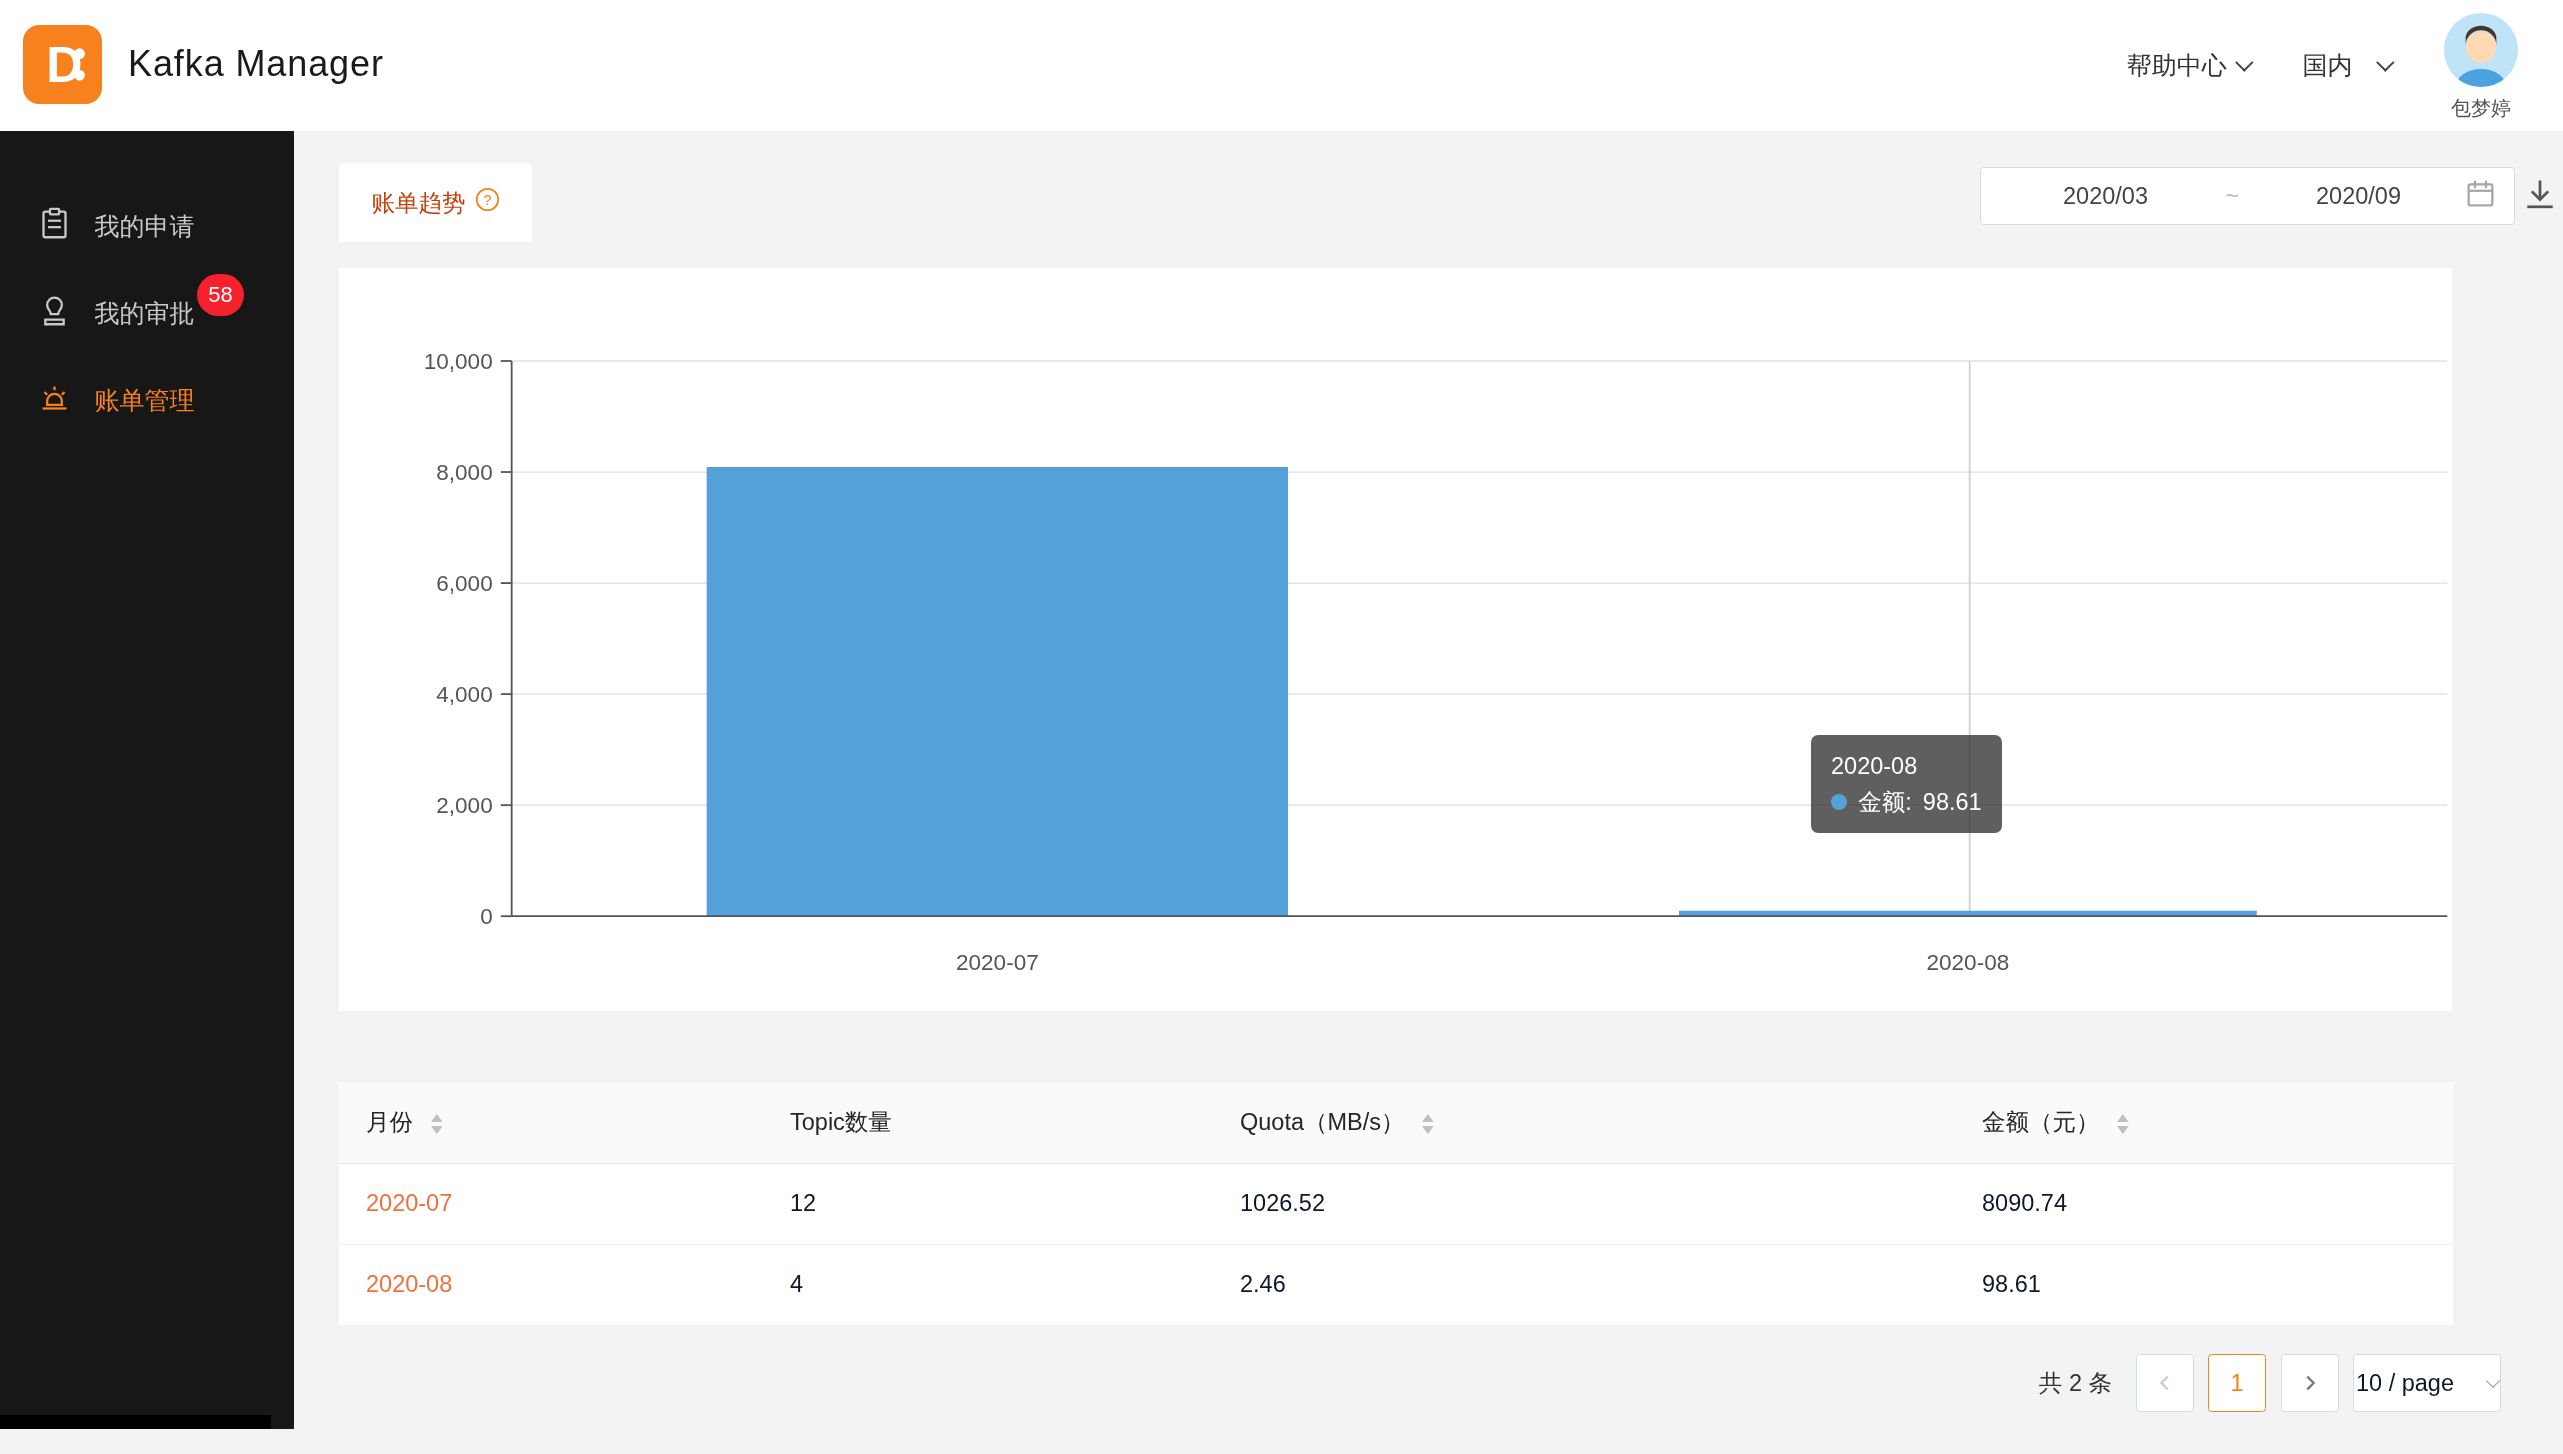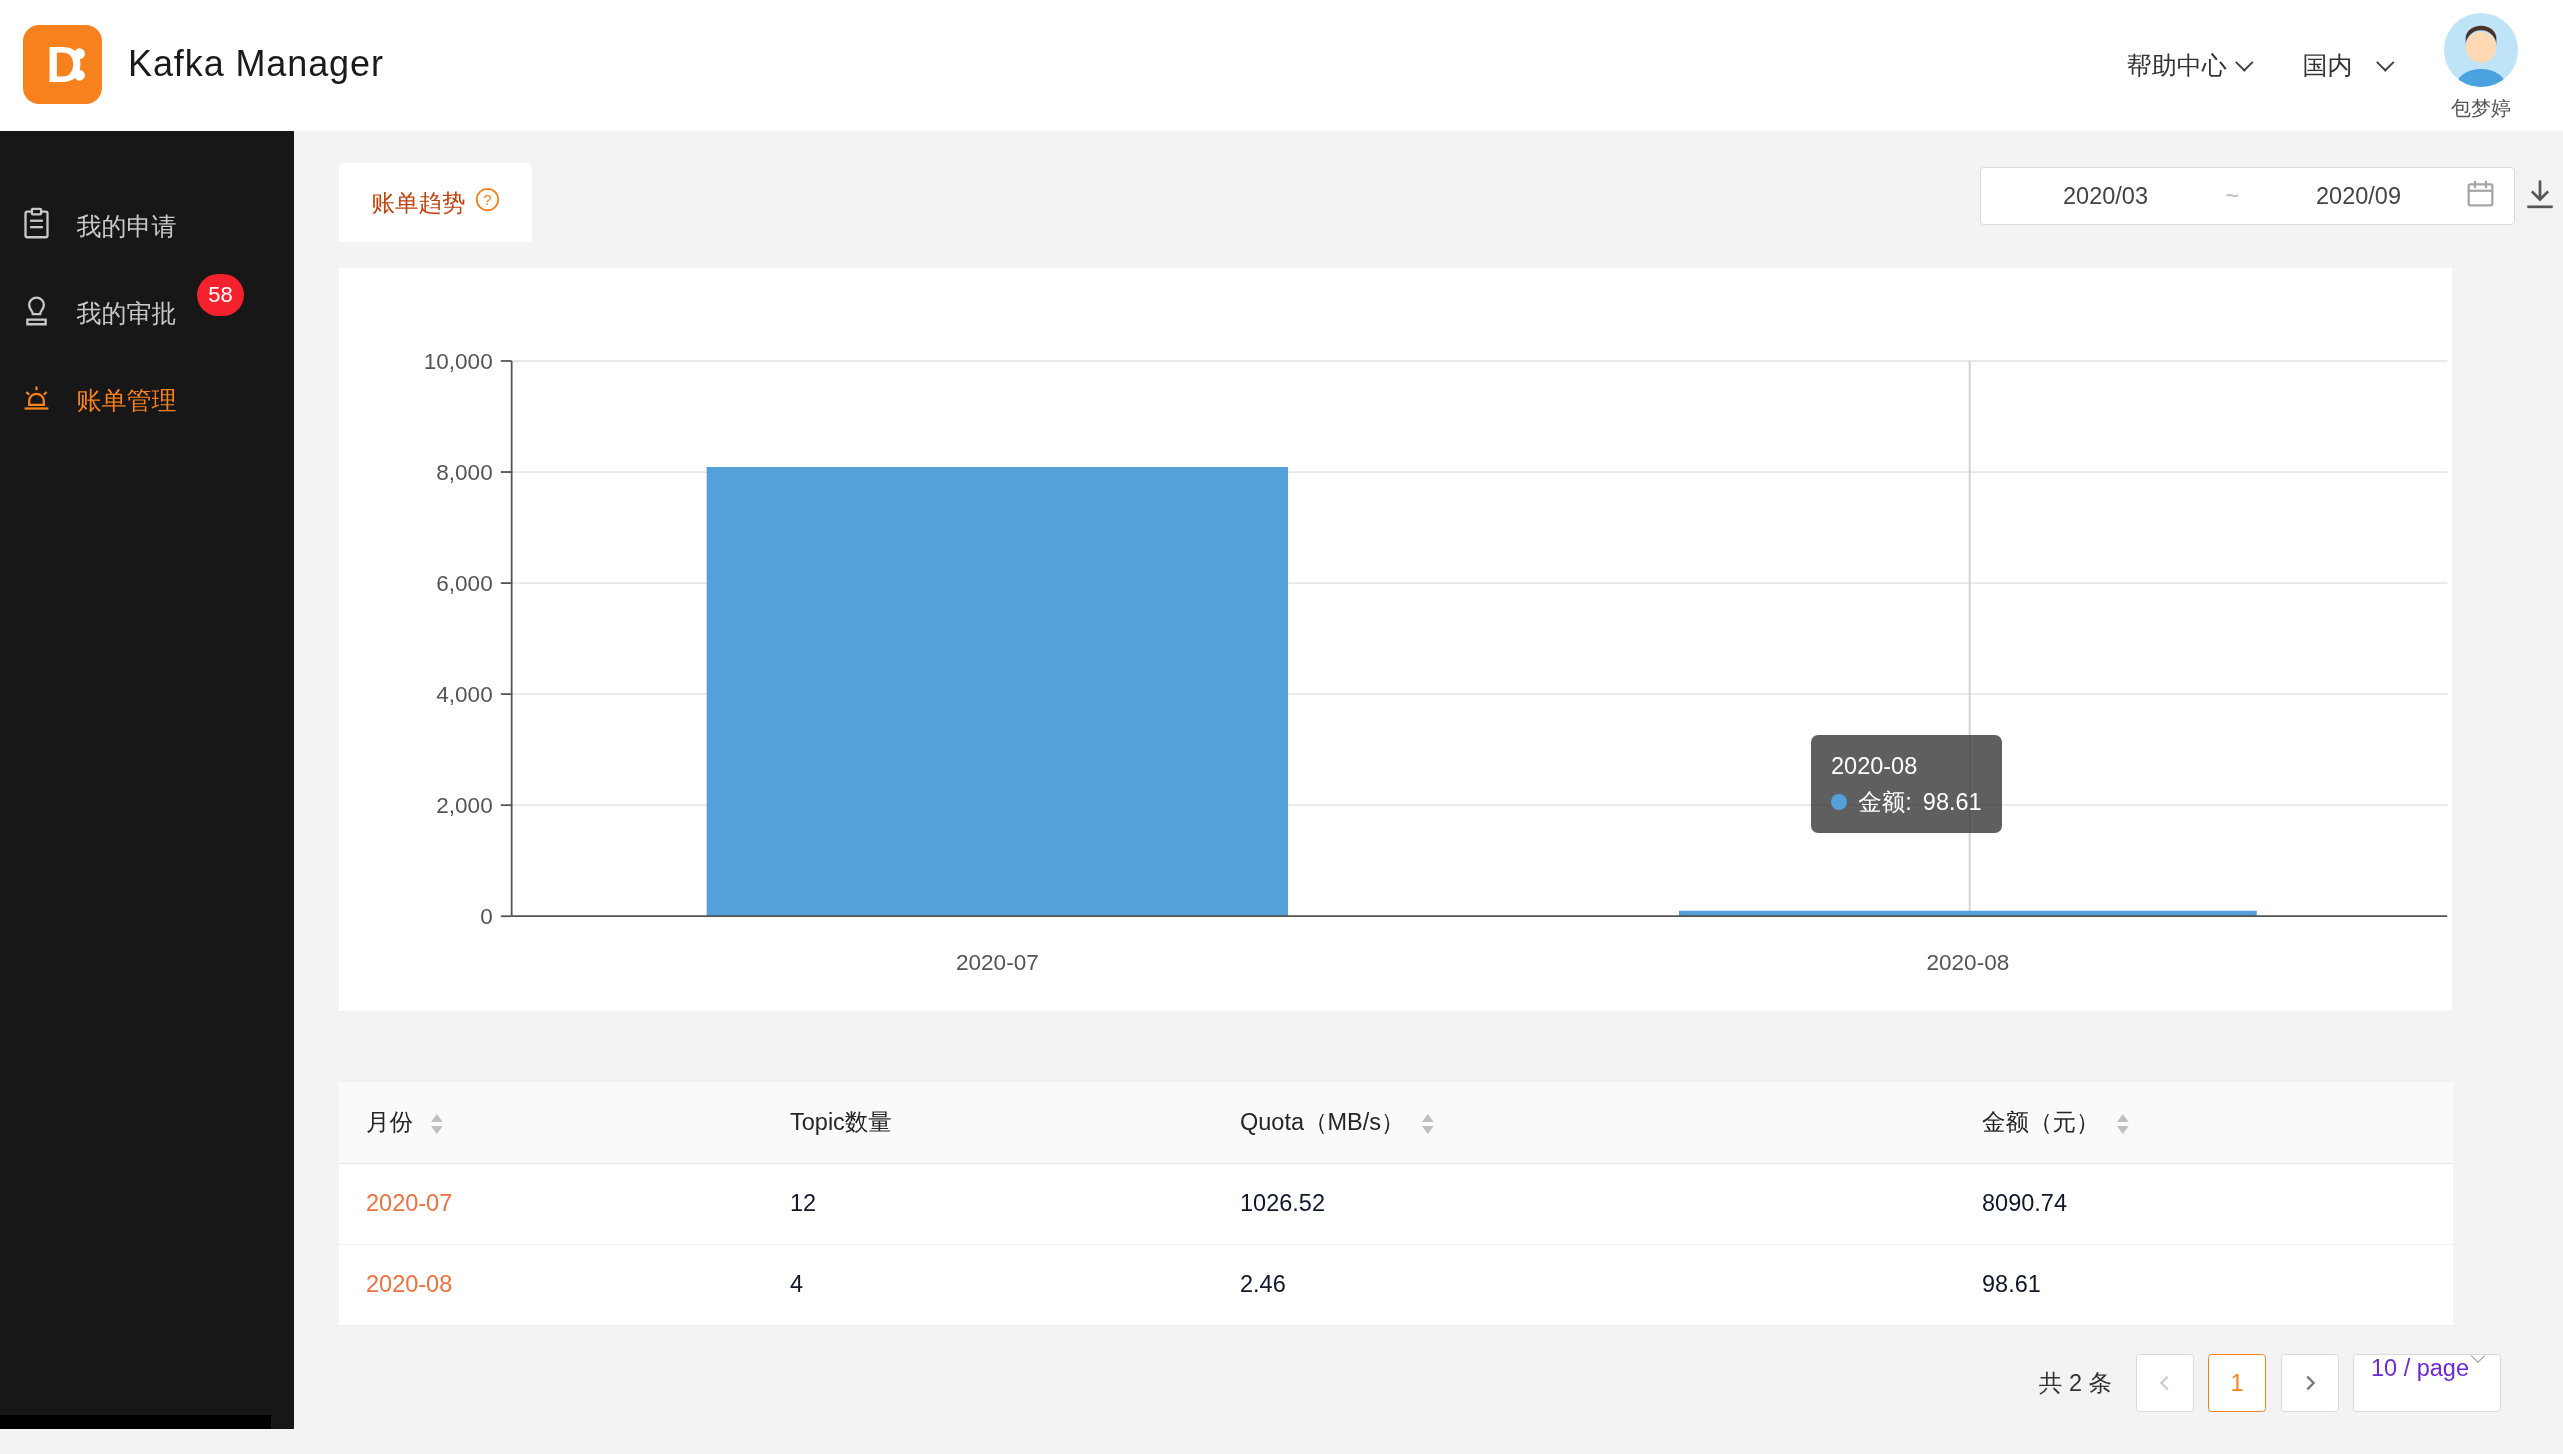--- a/index.html
+++ b/index.html
@@ -13,21 +13,21 @@
 .nav{position:absolute;left:587px;top:0;height:131px;display:flex;align-items:center;gap:110px;font-size:25px;color:#333}
 .nav-item{cursor:pointer;white-space:nowrap}
 .hdr-right{position:absolute;right:45px;top:0;height:131px;display:flex;align-items:center;gap:52px}
 .hr-item{display:flex;align-items:center;font-size:25px;color:#333;cursor:pointer}
 .chev{width:12.6px;height:12.6px;border-right:2.7px solid #444;border-bottom:2.7px solid #444;transform:rotate(45deg);margin-left:11px;margin-top:-7.2px}
 .avatar-wrap{display:flex;flex-direction:column;align-items:center;margin-top:3.6px;cursor:pointer}
 .avatar-name{font-size:20px;color:#555;margin-top:5px}
 
 
 .sidebar{position:absolute;left:0;top:131px;width:294px;height:1298px;background:#171717;padding-top:52px}
-.side-item{position:relative;height:87px;display:flex;align-items:center;padding-left:20px;gap:23.5px;font-size:25px;color:#c8c8c8;cursor:pointer}
+.side-item{position:relative;height:87px;display:flex;align-items:center;padding-left:38px;gap:23.5px;font-size:25px;color:#c8c8c8;cursor:pointer}
 .side-item.active{color:#f7821d}
 .badge{position:absolute;left:197px;top:3.6px;min-width:47px;height:42px;border-radius:22px;background:#f5222d;color:#fff;font-size:22px;display:flex;align-items:center;justify-content:center;padding:0 9px}
 .side-footer{position:absolute;left:0;bottom:0;width:271px;height:14.5px;background:#000}
 
 
 .tab-card{position:absolute;left:339px;top:163px;width:193px;height:79px;background:#fff;border-radius:5.4px 5.4px 0 0;display:flex;align-items:center;justify-content:center;gap:9px;font-size:23.5px;color:#c2410c;cursor:pointer;z-index:2}
 .datepicker{position:absolute;left:1980px;top:167px;width:535px;height:58px;background:#fff;border:0.9px solid #d9d9d9;border-radius:3.6px;display:flex;align-items:center;font-size:23.5px;color:#444;padding:16px 18px;cursor:pointer}
 .dp-text{flex:1;text-align:center}
 .dp-sep{color:#bbb;width:40px;text-align:center}
 .dl-btn{position:absolute;left:2520px;top:175px;width:42px;height:42px;cursor:pointer}
@@ -45,21 +45,21 @@
 td{height:81px;padding-left:27px;color:#0f172a;border-bottom:0.9px solid #f0f0f0;background:#fff}
 .link{color:#f0703c;cursor:pointer}
 .sorter{display:inline-flex;flex-direction:column;gap:3.6px;margin-left:11px;vertical-align:middle}
 
 
 .pagi{position:absolute;right:62px;top:1354px;display:flex;align-items:center;gap:14.5px;font-size:23.5px;color:#333}
 .total{margin-right:9px}
 .pbtn{width:58px;height:58px;border:0.9px solid #d9d9d9;border-radius:3.6px;background:#fff;display:flex;align-items:center;justify-content:center;cursor:pointer}
 .pbtn.page{font-size:23.5px;color:#333}
 .pbtn.active{border-color:#f7821d;color:#f7821d}
-.psel{width:148px;height:58px;border:0.9px solid #d9d9d9;border-radius:3.6px;background:#fff;display:flex;justify-content:space-between;padding:0 17px;cursor:pointer;color:#6d28d9}
+.psel{width:148px;height:58px;border:0.9px solid #d9d9d9;border-radius:3.6px;background:#fff;display:flex;align-items:center;justify-content:space-between;padding:0 2px;cursor:pointer;color:#0f172a}
 .chev-sm{width:10px;height:10px;border-right:1.8px solid #999;border-bottom:1.8px solid #999;transform:rotate(45deg);margin-top:-4.5px}
 </style>
 </head>
 <body>
 
 <header class="hdr">
   <span class="logo">
     <svg width="79" height="79" viewBox="0 0 88 88">
       <rect x="0" y="0" width="88" height="88" rx="18" fill="#f7821d"></rect>
       <text x="26" y="64" font-size="56" font-weight="bold" fill="#ffffff">D</text>

